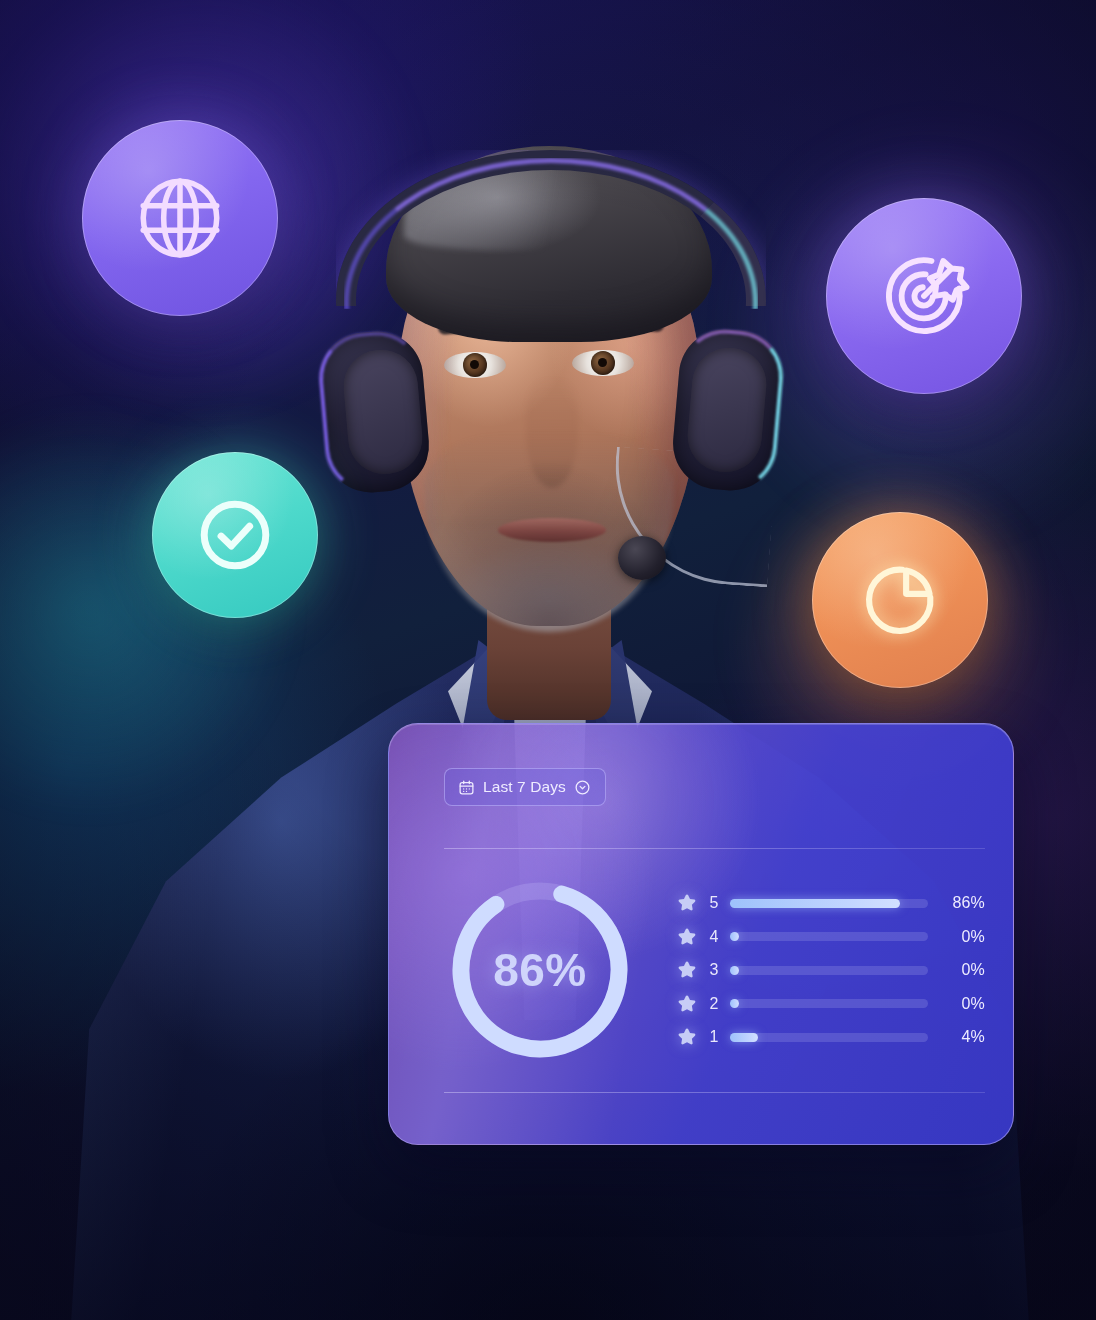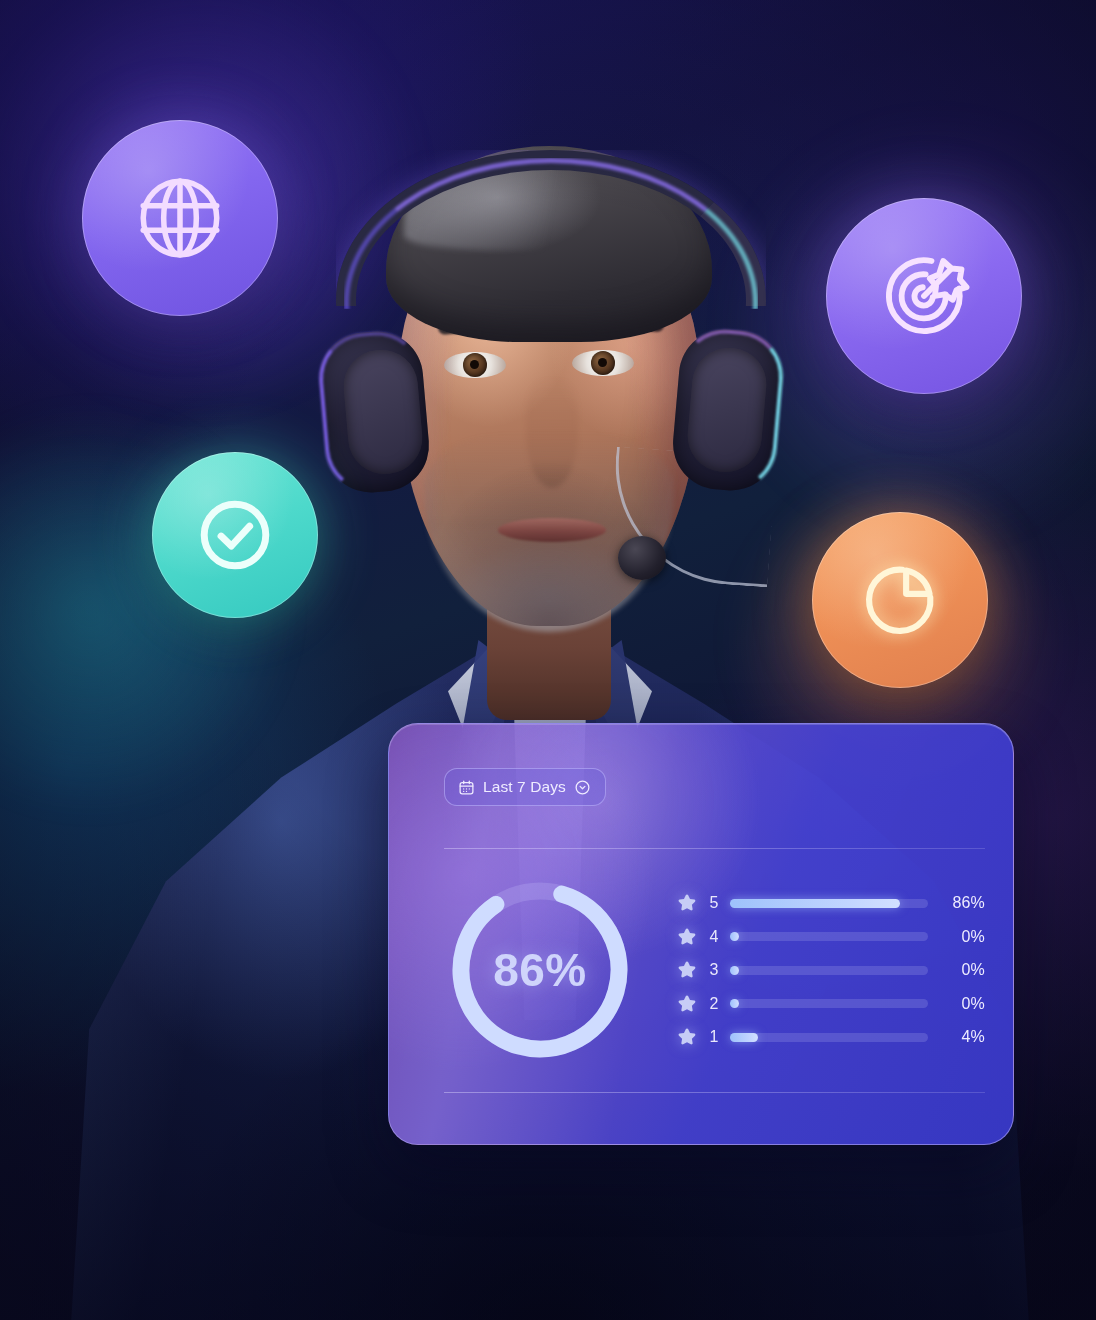--- a/index.html
+++ b/index.html
@@ -292,21 +292,21 @@
   }
   .card-title{
     font-size:21px; font-weight:bold; color:#f1eefc; letter-spacing:.4px;
   }
   .card-sub{
     font-size:18.5px; color:#d7d2f3; margin-top:9px; letter-spacing:.1px;
   }
   .date-btn{
     display:flex; align-items:flex-end; gap:8px;
     padding:9px 14px 9px 13px;
-    border-radius:13px;
+    border-radius:8px;
     border:1px solid rgba(198,190,255,.52);
     background:rgba(92,86,216,.26);
     color:#efecff; font-size:15.5px; letter-spacing:.1px;
     white-space:nowrap;
     margin-top:-2px;
   }
 
   .divider{
     position:absolute; left:55px; right:28px; height:1px;
     background:linear-gradient(90deg, rgba(226,220,255,.42) 0%, rgba(226,220,255,.30) 55%, rgba(226,220,255,.18) 100%);

